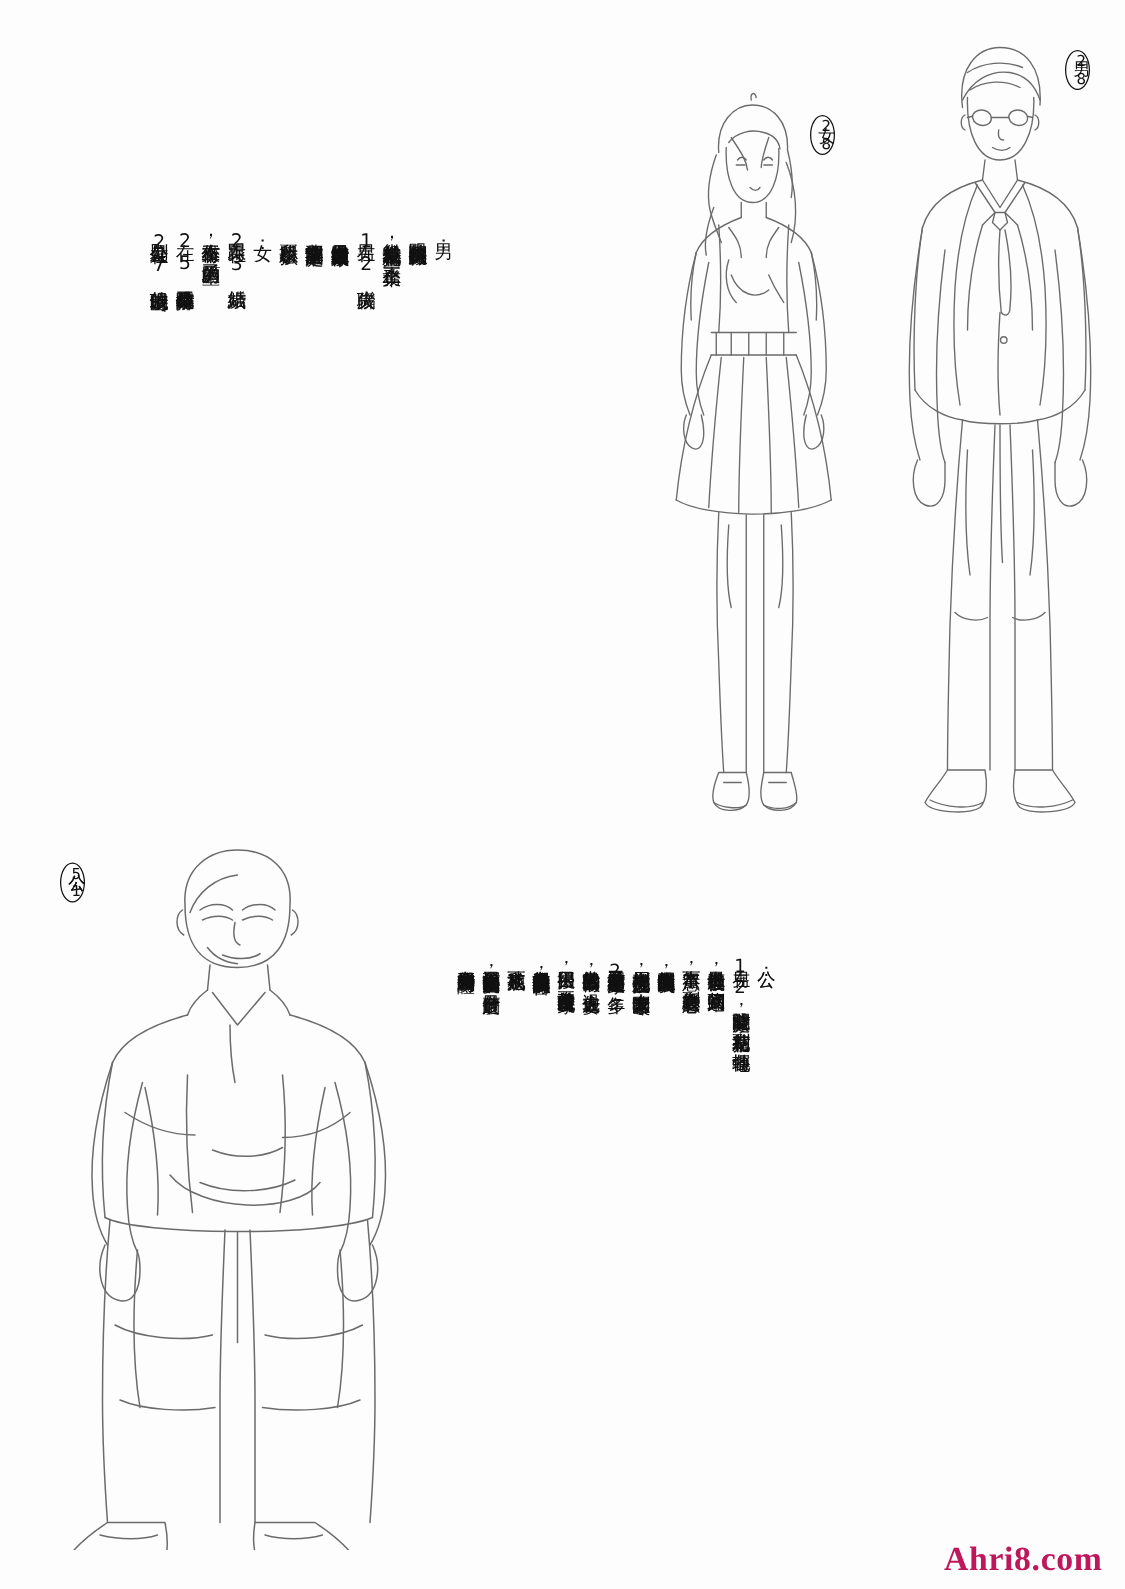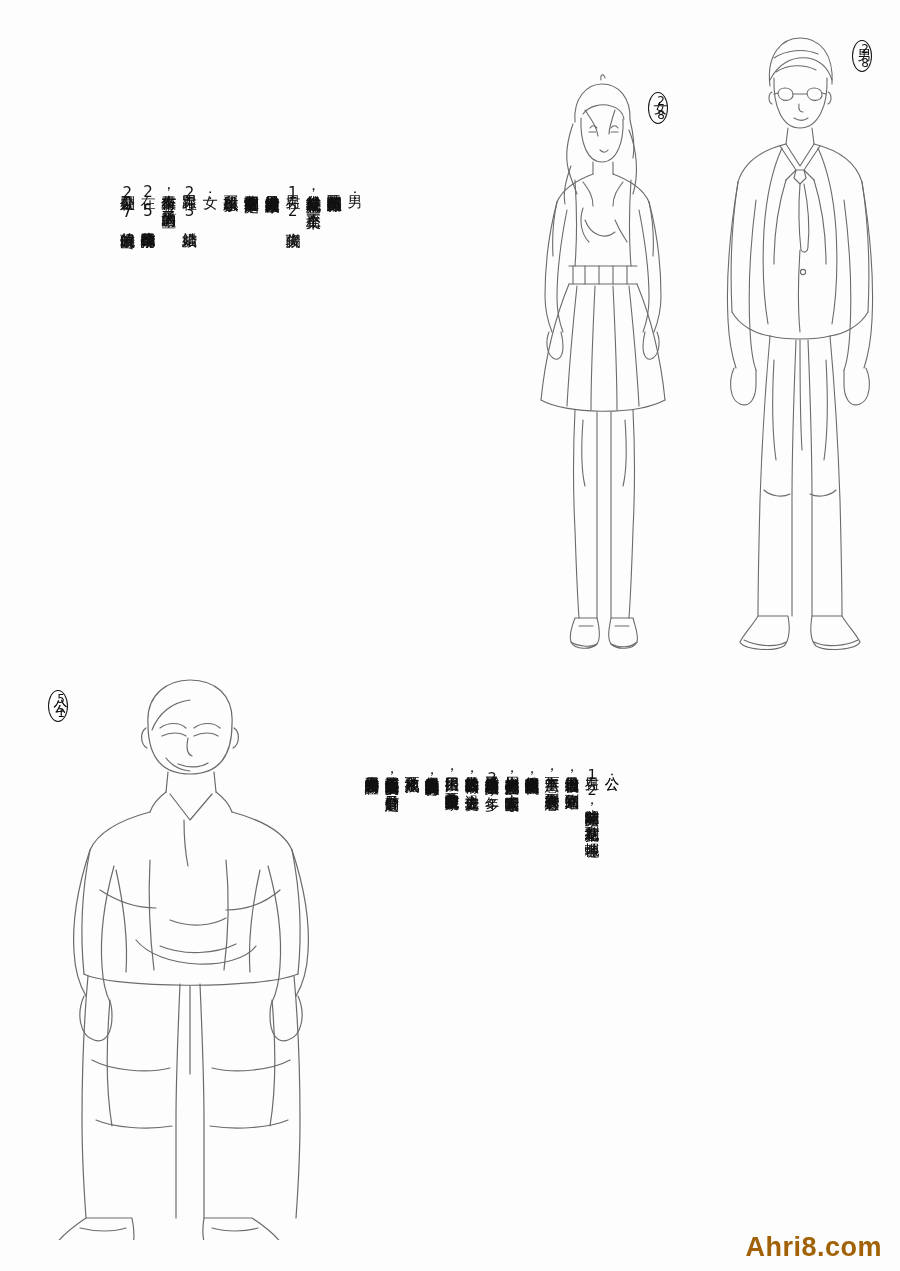--- a/index.html
+++ b/index.html
@@ -78,24 +78,24 @@
   #fig-man   { top: 20px;  left: 700px; width: 200px; height: 650px; }
   #fig-fil   { top: 670px; left: 40px;  width: 300px; height: 570px; }
 
   .figure svg { display: block; width: 100%; height: 100%; }
 
   
   #watermark {
     position: absolute;
     right: 18px;
     bottom: 8px;
-    font-family: Liberation Sans, sans-serif;
+    font-family: Liberation Serif, serif;
     font-weight: bold;
     font-size: 27px;
-    color: #a16207;
+    color: #be185d;
     letter-spacing: 0.5px;
   }
 </style>
 </head>
 <body>
 
 <div class="page">
 
   <div class="vtext" id="top-narration">
     <span class="col">男：</span>

